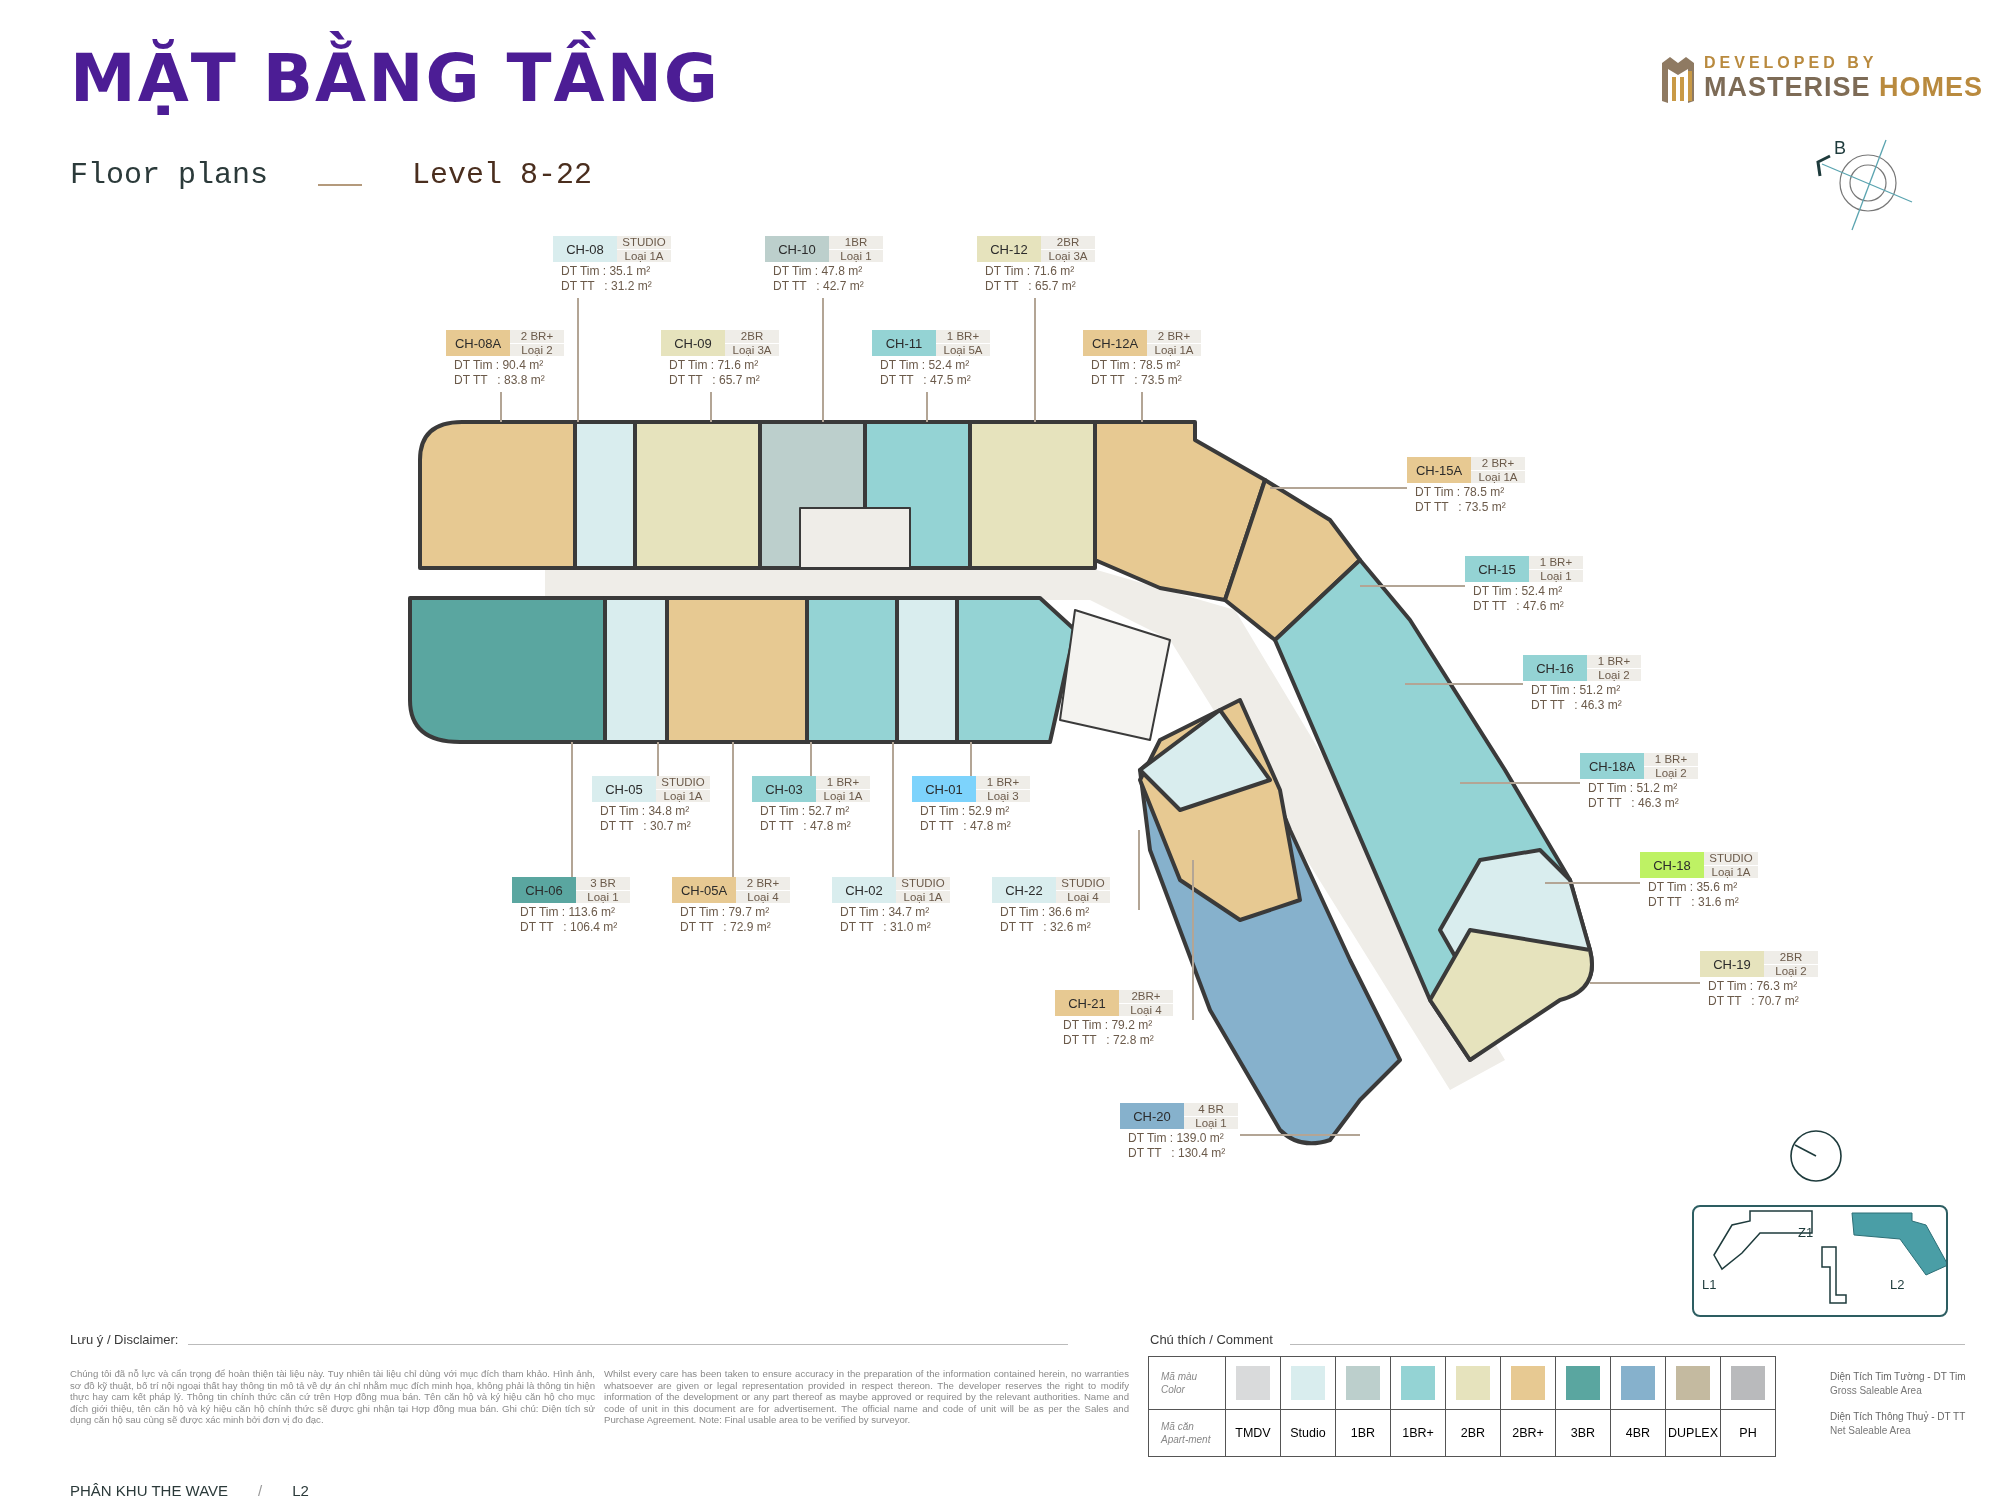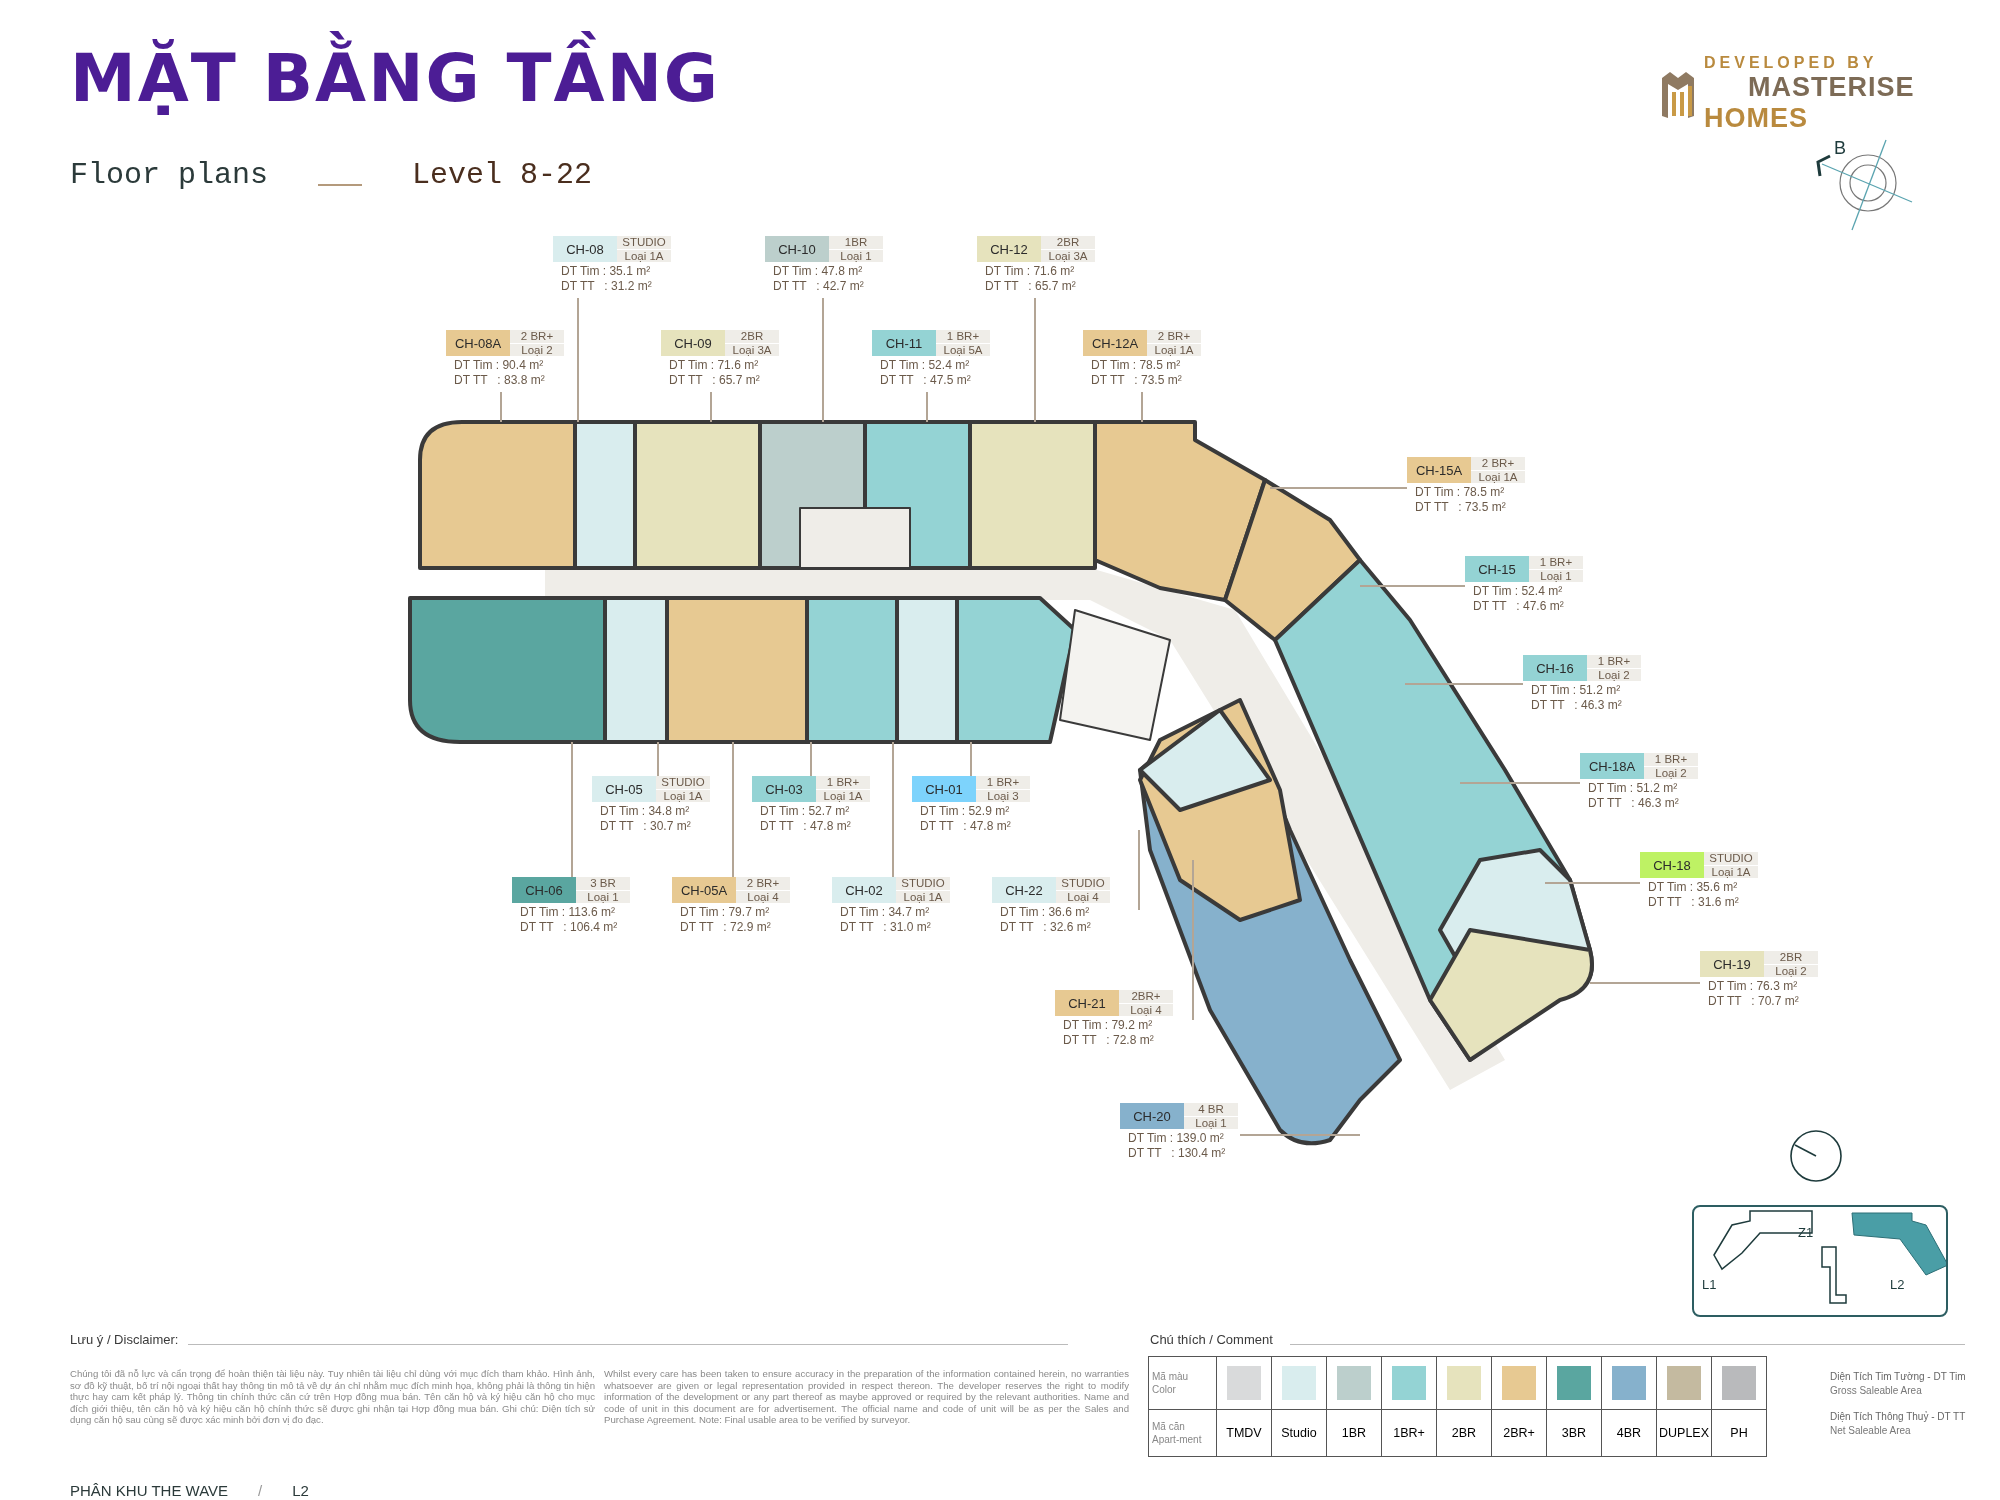--- a/index.html
+++ b/index.html
@@ -6,21 +6,21 @@
   body{width:2000px;height:1500px;position:relative;overflow:hidden;font-family:"Liberation Sans",sans-serif;color:#6b5a4a;}
   .abs{position:absolute;}
   .title{left:70px;top:40px;font-size:66px;font-weight:bold;color:#4c1d95;letter-spacing:2px;font-family:"DejaVu Sans",sans-serif;}
   .subtitle{left:70px;top:158px;font-size:30px;color:#2b3a3a;font-family:Liberation Mono, monospace;display:flex;align-items:flex-end;gap:48px;}
   .subtitle .rule{display:inline-block;width:44px;border-bottom:2px solid #b49a7c;margin:0 2px 6px 2px;}
   .subtitle .level{color:#4a2e1e;}
   .logo{left:1660px;top:54px;display:flex;align-items:center;}
   .logo .mark{width:36px;height:48px;position:relative;margin-right:8px;}
   .logo .dev{font-size:16px;letter-spacing:4px;color:#b98a3e;font-weight:bold;}
   .logo .name{font-size:27px;font-weight:bold;color:#7d6b56;letter-spacing:1px;}
-  .logo .name span{color:#b98a3e;margin-left:44px;}
+  .logo .name span{color:#b98a3e;}
   .compass{left:1810px;top:128px;}
   
   .lbl{position:absolute;font-size:12px;color:#6b5a4a;}
   .lbl .box{display:flex;height:26px;}
   .lbl .code{width:64px;display:flex;align-items:center;justify-content:center;font-size:13px;color:#2b2b2b;}
   .lbl .meta{width:54px;display:flex;flex-direction:column;}
   .lbl .meta div{flex:1;background:#efede8;display:flex;align-items:center;justify-content:center;font-size:11.5px;color:#6b5a4a;}
   .lbl .meta div+div{border-top:1px solid #fff;}
   .lbl .areas{padding-left:8px;margin-top:2px;line-height:15px;font-size:12px;white-space:pre;}
   .leader{position:absolute;background:#b3a595;}
@@ -29,21 +29,21 @@
   .disc-h{left:70px;top:1332px;font-size:13px;color:#3a3a3a;}
   .disc-line{left:188px;top:1344px;width:880px;border-bottom:1px solid #bbb;}
   .disc-vi,.disc-en{top:1368px;width:525px;font-size:9.6px;line-height:11.6px;color:#8a8a8a;text-align:justify;}
   .disc-vi{left:70px;}
   .disc-en{left:604px;}
   .footer{left:70px;top:1482px;font-size:15px;color:#2b3a3a;display:flex;gap:30px;}
   .cm-h{left:1150px;top:1332px;font-size:13px;color:#3a3a3a;}
   .cm-line{left:1290px;top:1344px;width:675px;border-bottom:1px solid #bbb;}
   .legend{left:1148px;top:1356px;border-collapse:collapse;}
   .legend td{border:1px solid #555;width:54px;text-align:center;font-size:12.5px;color:#000000;padding:0;}
-  .legend td.hd{width:64px;text-align:left;font-size:10px;color:#888;line-height:13px;padding-left:3px;}
+  .legend td.hd{width:64px;text-align:left;font-size:10px;color:#888;line-height:13px;padding-left:12px;font-style:italic;}
   .legend tr.c td{height:52px;}
   .legend tr.n td{height:46px;}
   .sw{width:34px;height:34px;margin:auto;}
   .defs{left:1830px;top:1370px;font-size:10px;color:#777;line-height:14px;}
   .defs b{font-weight:normal;color:#666;}
   .keymap{left:1692px;top:1205px;width:252px;height:108px;border:2px solid #2d5e62;border-radius:8px;}
   .north{left:1788px;top:1128px;}
 </style>
 </head>
 <body>

